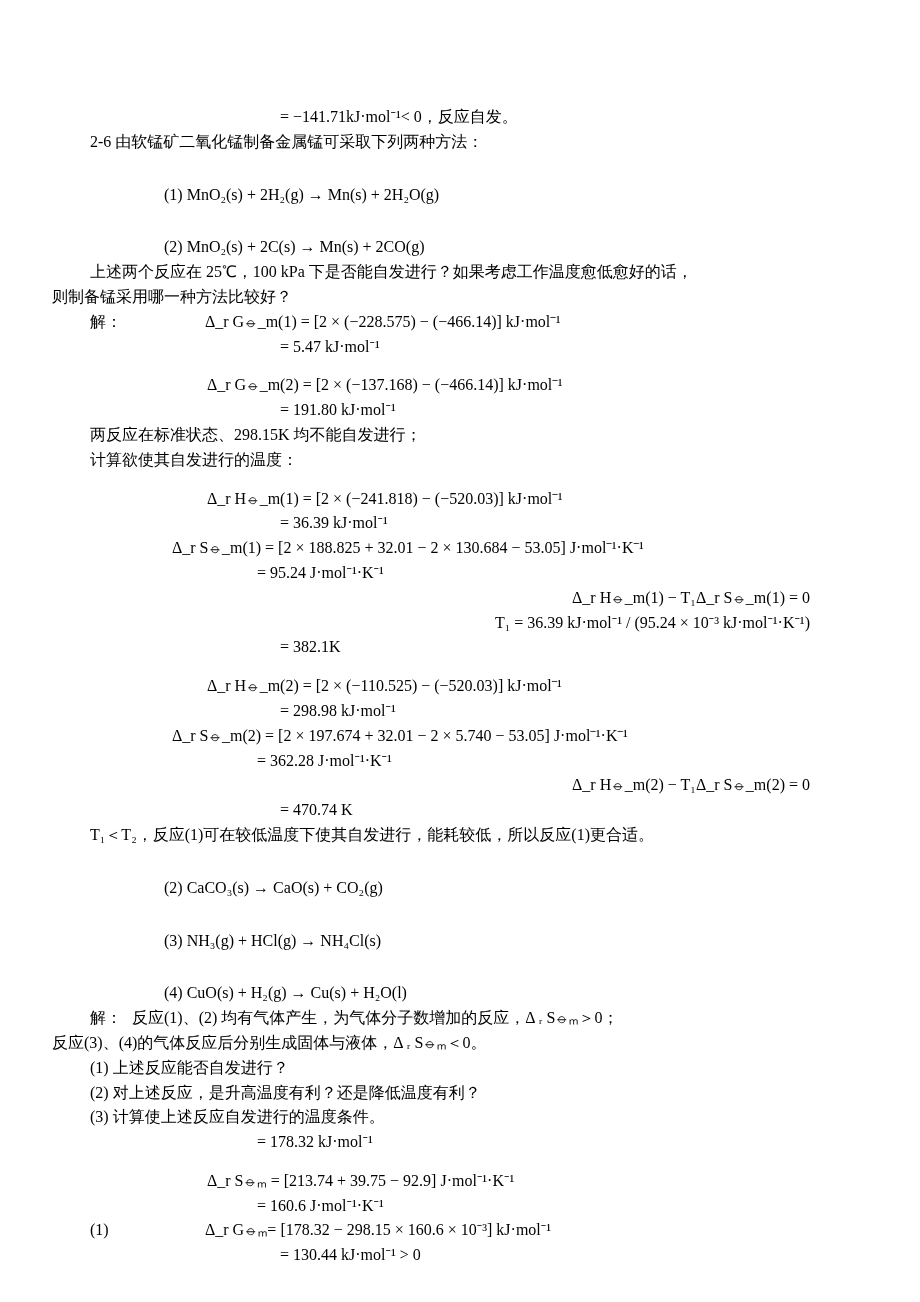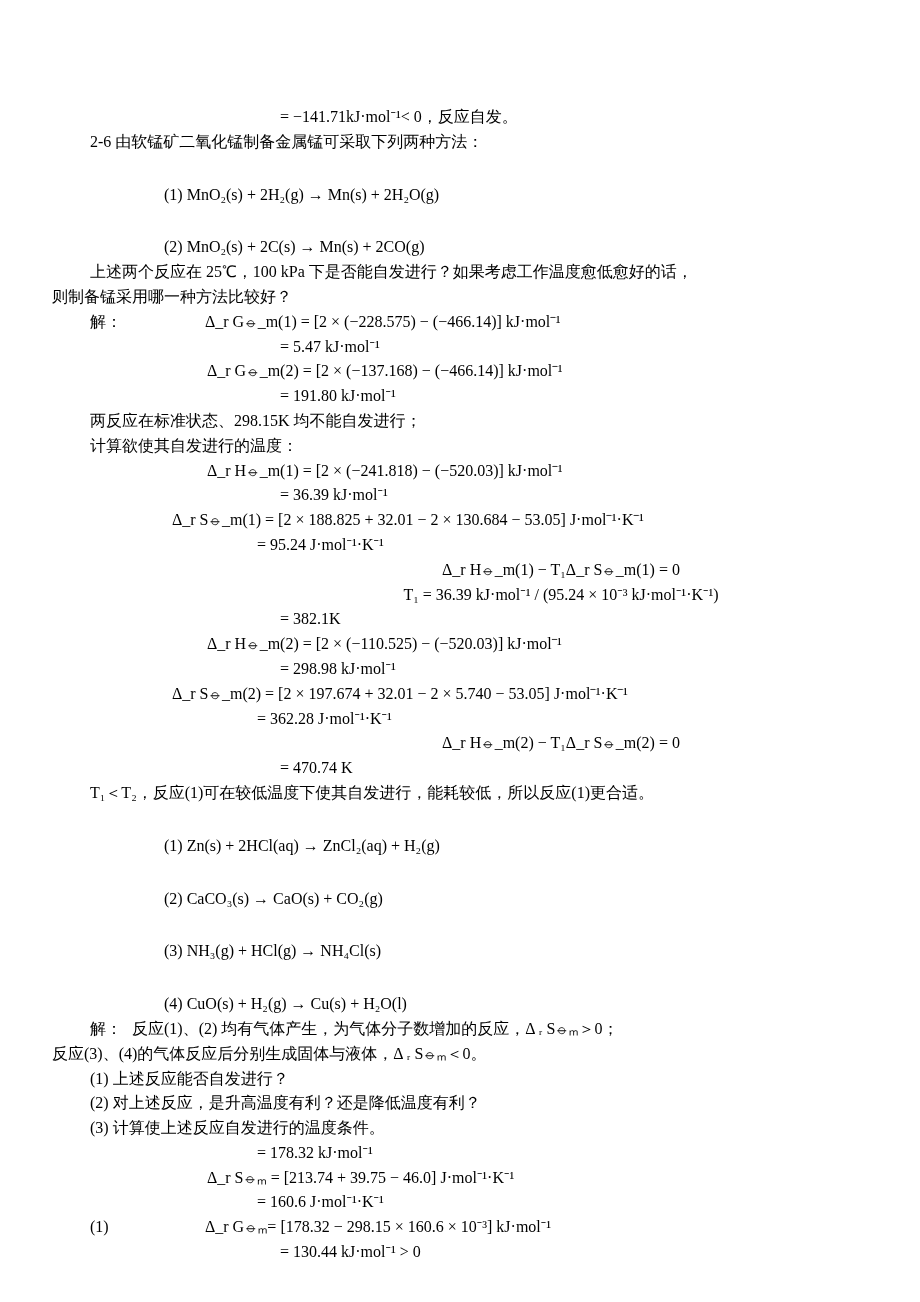--- a/index.html
+++ b/index.html
@@ -14,24 +14,24 @@
   }
   .page {
     padding: 105px 110px 60px 52px;
     box-sizing: border-box;
   }
   .line {
     white-space: nowrap;
   }
   .indent1 { padding-left: 38px; }
   .indent3 { padding-left: 112px; margin-top: 28px; }
-  .center  { text-align: left; padding-left: 155px; }
+  .center  { text-align: left; padding-left: 155px; margin-top: 14px; }
   .centerW { text-align: left; padding-left: 120px; }
   .centerR { text-align: left; padding-left: 228px; }
-  .centerR2 { text-align: center; padding-left: 260px; }
+  .centerR2 { text-align: right; padding-left: 260px; }
   .centerR3 { text-align: left; padding-left: 205px; }
   .sol { display:inline-block; width:115px; }
   span[data-bind] { white-space: normal; }
 </style>
 </head>
 <body>
 
 <div class="page">
 
   <div class="line centerR"><span data-bind="l1">= −141.71kJ·mol⁻¹&lt; 0，反应自发。</span></div>
@@ -58,33 +58,32 @@
   <div class="line centerR2"><span data-bind="l18">T₁ = 36.39 kJ·mol⁻¹ / (95.24 × 10⁻³ kJ·mol⁻¹·K⁻¹)</span></div>
   <div class="line centerR"><span data-bind="l19">= 382.1K</span></div>
   <div class="line center"><span data-bind="l20">Δ_r H⦵_m(2) = [2 × (−110.525) − (−520.03)] kJ·mol⁻¹</span></div>
   <div class="line centerR"><span data-bind="l21">= 298.98 kJ·mol⁻¹</span></div>
   <div class="line centerW"><span data-bind="l22">Δ_r S⦵_m(2) = [2 × 197.674 + 32.01 − 2 × 5.740 − 53.05] J·mol⁻¹·K⁻¹</span></div>
   <div class="line centerR3"><span data-bind="l23">= 362.28 J·mol⁻¹·K⁻¹</span></div>
   <div class="line centerR2"><span data-bind="l24">Δ_r H⦵_m(2) − T₁Δ_r S⦵_m(2) = 0</span></div>
   <div class="line centerR"><span data-bind="l26">= 470.74 K</span></div>
   <div class="line indent1"><span data-bind="l27">T₁＜T₂，反应(1)可在较低温度下使其自发进行，能耗较低，所以反应(1)更合适。</span></div>
 
-  <div class="line indent3"><span data-bind="l29">(1)   Zn(s) + 2HCl(aq) → ZnCl₂(aq) + H₂(g)</span></div>
   <div class="line indent3"><span data-bind="l30">(2)   CaCO₃(s) → CaO(s) + CO₂(g)</span></div>
   <div class="line indent3"><span data-bind="l31">(3)   NH₃(g) + HCl(g) → NH₄Cl(s)</span></div>
   <div class="line indent3"><span data-bind="l32">(4)   CuO(s) + H₂(g) → Cu(s) + H₂O(l)</span></div>
   <div class="line indent1">
     <span style="display:inline-block;width:42px;" data-bind="l33a">解：</span><span data-bind="l33b">反应(1)、(2) 均有气体产生，为气体分子数增加的反应，Δ ᵣ S⦵ₘ＞0；</span>
   </div>
   <div class="line"><span data-bind="l34">反应(3)、(4)的气体反应后分别生成固体与液体，Δ ᵣ S⦵ₘ＜0。</span></div>
 
   <div class="line indent1"><span data-bind="l36">(1)   上述反应能否自发进行？</span></div>
   <div class="line indent1"><span data-bind="l37">(2)   对上述反应，是升高温度有利？还是降低温度有利？</span></div>
   <div class="line indent1"><span data-bind="l38">(3)   计算使上述反应自发进行的温度条件。</span></div>
   <div class="line centerR3"><span data-bind="l40">= 178.32 kJ·mol⁻¹</span></div>
-  <div class="line center"><span data-bind="l41">Δ_r S⦵ₘ = [213.74 + 39.75 − 46.0] J·mol⁻¹·K⁻¹</span></div>
+  <div class="line center"><span data-bind="l41">Δ_r S⦵ₘ = [213.74 + 39.75 − 92.9] J·mol⁻¹·K⁻¹</span></div>
   <div class="line centerR3"><span data-bind="l42">= 160.6 J·mol⁻¹·K⁻¹</span></div>
   <div class="line indent1">
     <span class="sol" data-bind="l43a">(1)</span><span data-bind="l43b">Δ_r G⦵ₘ= [178.32 − 298.15 × 160.6 × 10⁻³] kJ·mol⁻¹</span>
   </div>
   <div class="line centerR"><span data-bind="l44">= 130.44 kJ·mol⁻¹ &gt; 0</span></div>
 
 </div>
 
 </body></html>

